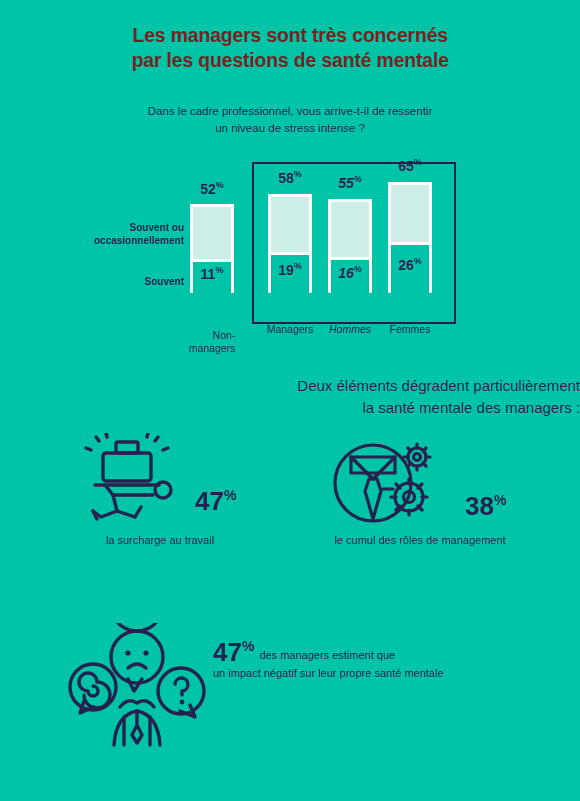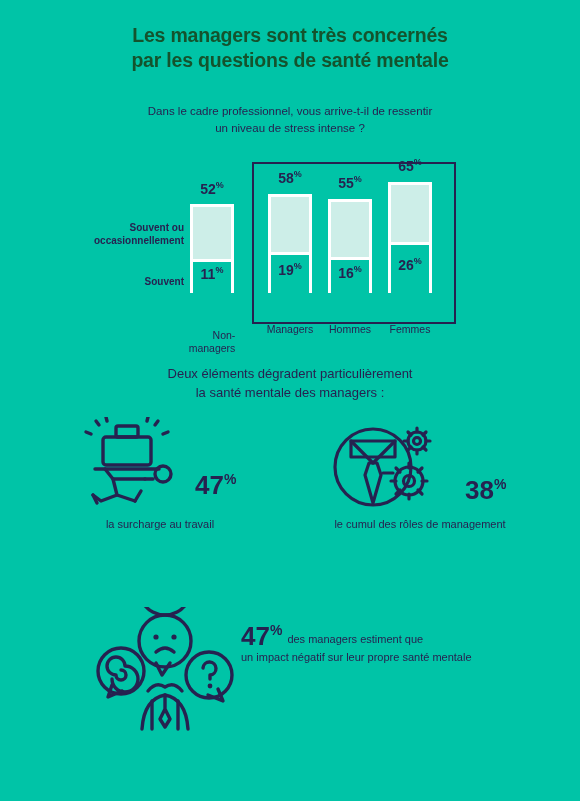--- a/index.html
+++ b/index.html
@@ -16,21 +16,21 @@
     color: #262250;
     position: relative;
   }
 
   
   .header {
     padding-top: 23px;
     text-align: center;
   }
   .main-title {
-    color: #14532d;
+    color: #7f1d1d;
     font-size: 19.5px;
     font-weight: bold;
     line-height: 1.28;
     letter-spacing: -0.2px;
   }
   .sub-title {
     color: #262250;
     font-size: 15px;
     font-weight: bold;
     margin-top: 22px;
@@ -129,25 +129,25 @@
     text-align: right;
     font-size: 10.5px;
     color: #262250;
     line-height: 1.2;
     white-space: nowrap;
     margin-top: 33px;
   }
 
   
   .mid-intro {
-    text-align: center;
-    font-size: 13px;
+    text-align: right;
+    font-size: 15px;
     line-height: 1.45;
     color: #262250;
-    margin-top: 36px;
+    margin-top: 46px;
   }
 
   .icon-row {
     position: relative;
     height: 150px;
     margin-top: 14px;
   }
 
   .icon-block { position: absolute; text-align: center; }
 
@@ -166,21 +166,20 @@
     color: #262250;
     line-height: 1.45;
     margin-top: 8px;
   }
 
   
   .bottom-row {
     position: relative;
     height: 140px;
     margin-top: 40px;
-    margin-left: 28px;
   }
   .bottom-text {
     position: absolute;
     left: 213px;
     top: 16px;
     width: 320px;
     font-size: 11px;
     line-height: 1.6;
     color: #262250;
   }
@@ -240,21 +239,21 @@
         <span class="val-bot"><span>19</span><span class="pct">%</span></span>
       </div>
       <div class="bar-leg left"></div>
       <div class="bar-leg right"></div>
     </div>
     <div class="bar-label" style="top:96px;">
       <div>Managers</div>
     </div>
   </div>
 
-  <div class="bar-col" style="left:328px; bottom:45px;">
+  <div class="bar-col" style="left:328px; bottom:45px;font-style:italic;">
     <div class="val-top" style="top:-25px;">
       <span>55</span><span class="pct">%</span>
     </div>
     <div class="bar-wrap" style="height:85px;">
       <div class="bar-lower" style="height:27px;">
         <span class="val-bot"><span>16</span><span class="pct">%</span></span>
       </div>
       <div class="bar-leg left"></div>
       <div class="bar-leg right"></div>
     </div>

